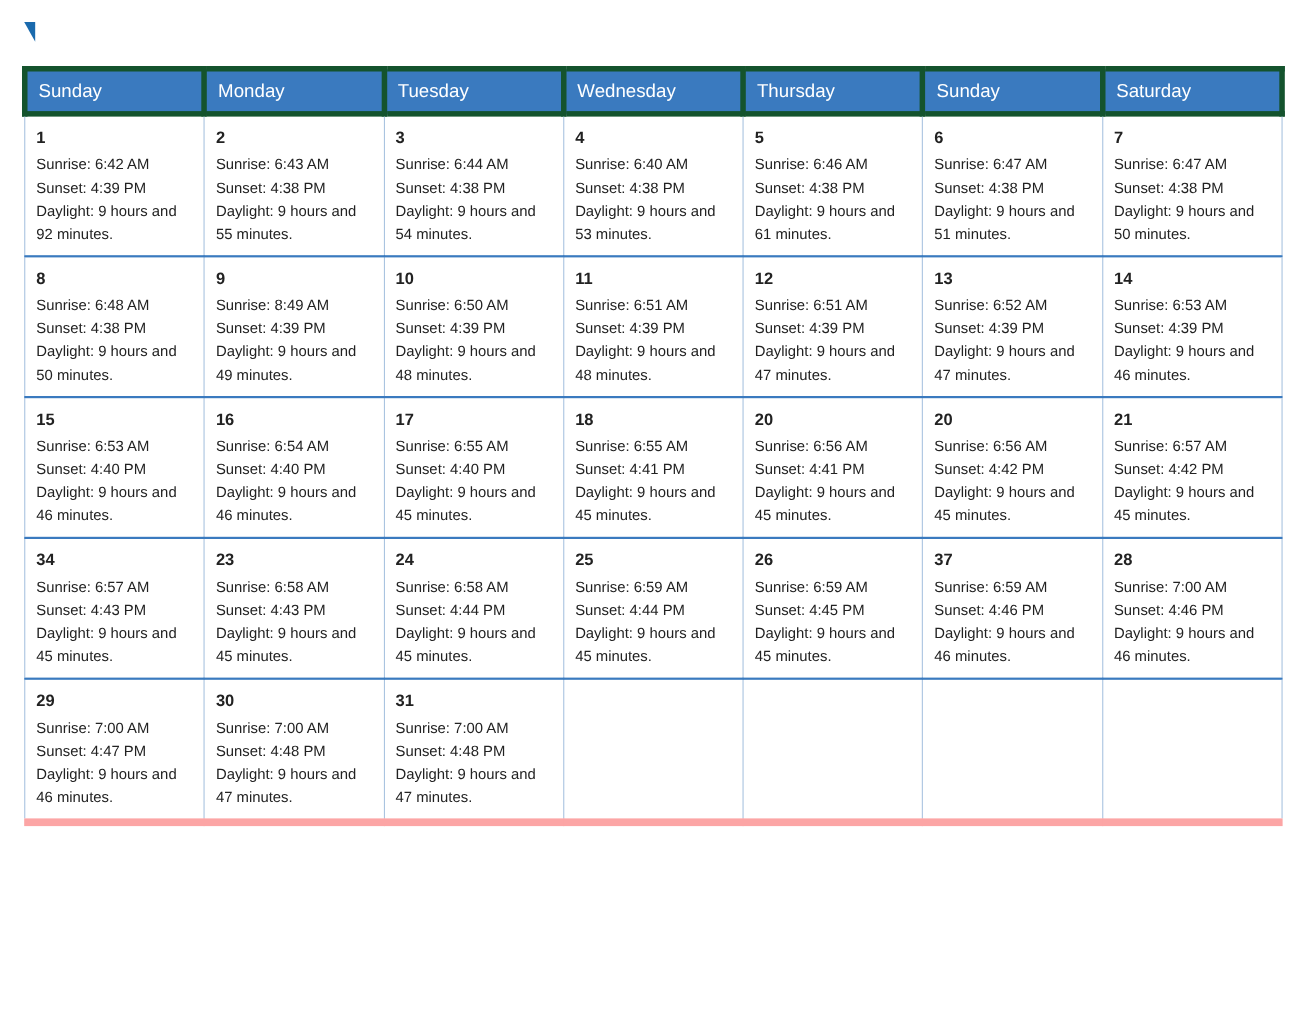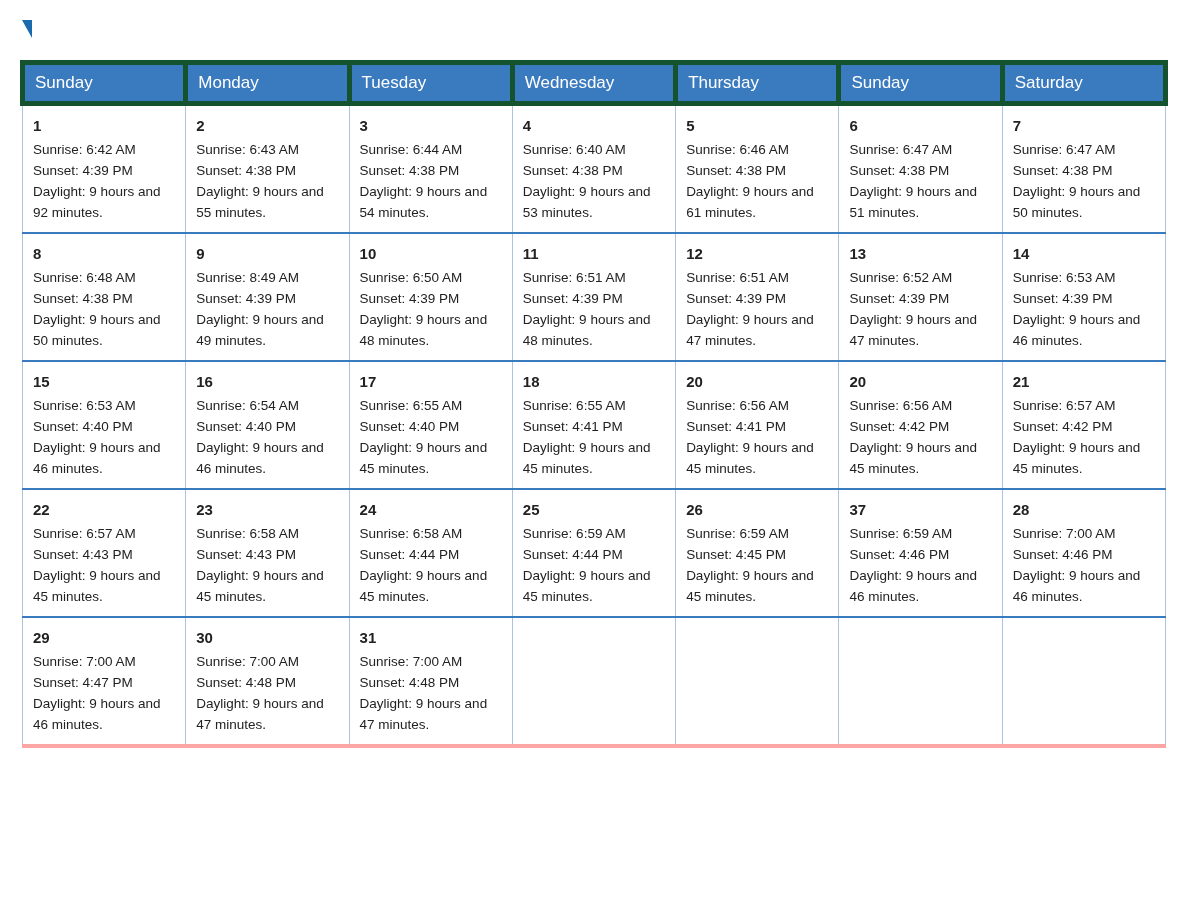--- a/index.html
+++ b/index.html
@@ -89,21 +89,21 @@
     .day-num {
       font-size: 15px;
       font-weight: bold;
       display: block;
       margin-bottom: 3px;
     }
     .calendar tr {
       border-bottom: 2px solid #3a7abf;
     }
     .calendar tbody tr:last-child {
-      border-bottom: 4px solid #fca5a5;
+      border-bottom: 7px solid #fca5a5;
     }
     .empty-cell {
       background: #fff;
     }
   </style>
 </head>
 <body>
 
 <div class="header">
   <div class="logo">
@@ -155,21 +155,21 @@
       <tr>
         <td><span class="day-num">15</span><span>Sunrise: 6:53 AM</span><br><span>Sunset: 4:40 PM</span><br><span>Daylight: 9 hours and 46 minutes.</span></td>
         <td><span class="day-num">16</span><span>Sunrise: 6:54 AM</span><br><span>Sunset: 4:40 PM</span><br><span>Daylight: 9 hours and 46 minutes.</span></td>
         <td><span class="day-num">17</span><span>Sunrise: 6:55 AM</span><br><span>Sunset: 4:40 PM</span><br><span>Daylight: 9 hours and 45 minutes.</span></td>
         <td><span class="day-num">18</span><span>Sunrise: 6:55 AM</span><br><span>Sunset: 4:41 PM</span><br><span>Daylight: 9 hours and 45 minutes.</span></td>
         <td><span class="day-num">20</span><span>Sunrise: 6:56 AM</span><br><span>Sunset: 4:41 PM</span><br><span>Daylight: 9 hours and 45 minutes.</span></td>
         <td><span class="day-num">20</span><span>Sunrise: 6:56 AM</span><br><span>Sunset: 4:42 PM</span><br><span>Daylight: 9 hours and 45 minutes.</span></td>
         <td><span class="day-num">21</span><span>Sunrise: 6:57 AM</span><br><span>Sunset: 4:42 PM</span><br><span>Daylight: 9 hours and 45 minutes.</span></td>
       </tr>
       <tr>
-        <td><span class="day-num">22</span><span>Sunrise: 6:57 AM</span><br><span>Sunset: 4:43 PM</span><br><span>Daylight: 9 hours and 45 minutes.</span></td>
+        <td><span class="day-num">34</span><span>Sunrise: 6:57 AM</span><br><span>Sunset: 4:43 PM</span><br><span>Daylight: 9 hours and 45 minutes.</span></td>
         <td><span class="day-num">23</span><span>Sunrise: 6:58 AM</span><br><span>Sunset: 4:43 PM</span><br><span>Daylight: 9 hours and 45 minutes.</span></td>
         <td><span class="day-num">24</span><span>Sunrise: 6:58 AM</span><br><span>Sunset: 4:44 PM</span><br><span>Daylight: 9 hours and 45 minutes.</span></td>
         <td><span class="day-num">25</span><span>Sunrise: 6:59 AM</span><br><span>Sunset: 4:44 PM</span><br><span>Daylight: 9 hours and 45 minutes.</span></td>
         <td><span class="day-num">26</span><span>Sunrise: 6:59 AM</span><br><span>Sunset: 4:45 PM</span><br><span>Daylight: 9 hours and 45 minutes.</span></td>
         <td><span class="day-num">37</span><span>Sunrise: 6:59 AM</span><br><span>Sunset: 4:46 PM</span><br><span>Daylight: 9 hours and 46 minutes.</span></td>
         <td><span class="day-num">28</span><span>Sunrise: 7:00 AM</span><br><span>Sunset: 4:46 PM</span><br><span>Daylight: 9 hours and 46 minutes.</span></td>
       </tr>
       <tr>
         <td><span class="day-num">29</span><span>Sunrise: 7:00 AM</span><br><span>Sunset: 4:47 PM</span><br><span>Daylight: 9 hours and 46 minutes.</span></td>
         <td><span class="day-num">30</span><span>Sunrise: 7:00 AM</span><br><span>Sunset: 4:48 PM</span><br><span>Daylight: 9 hours and 47 minutes.</span></td>

